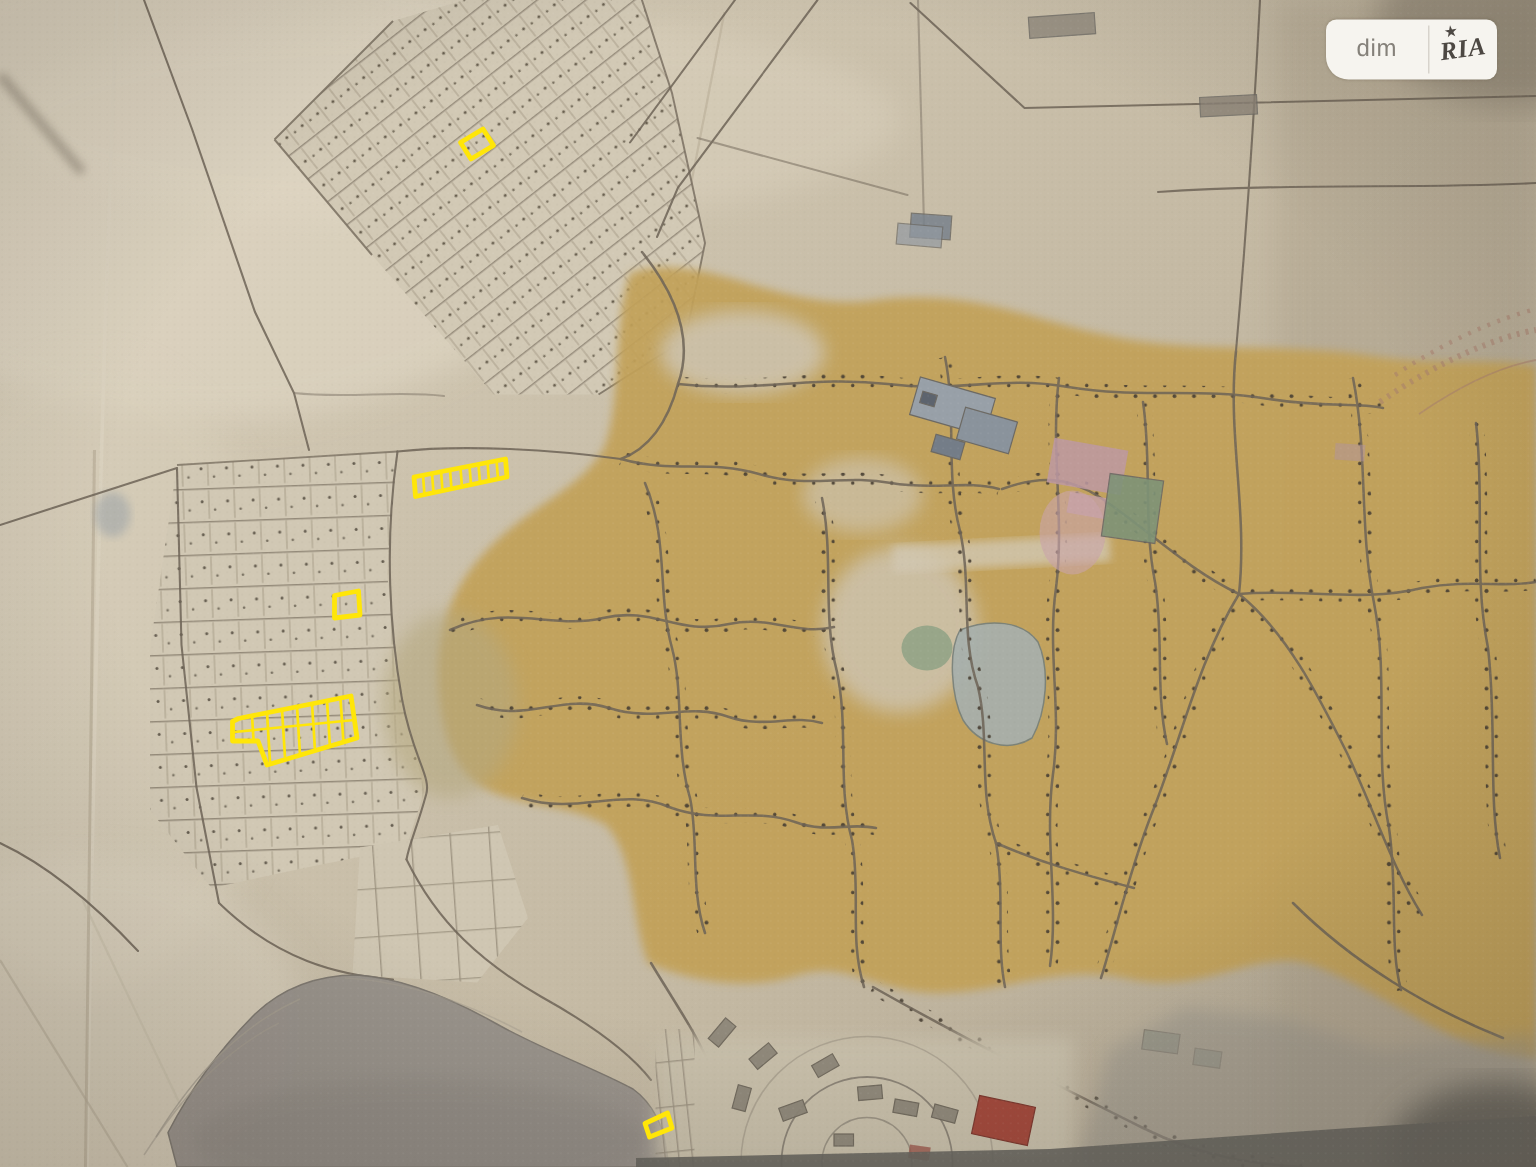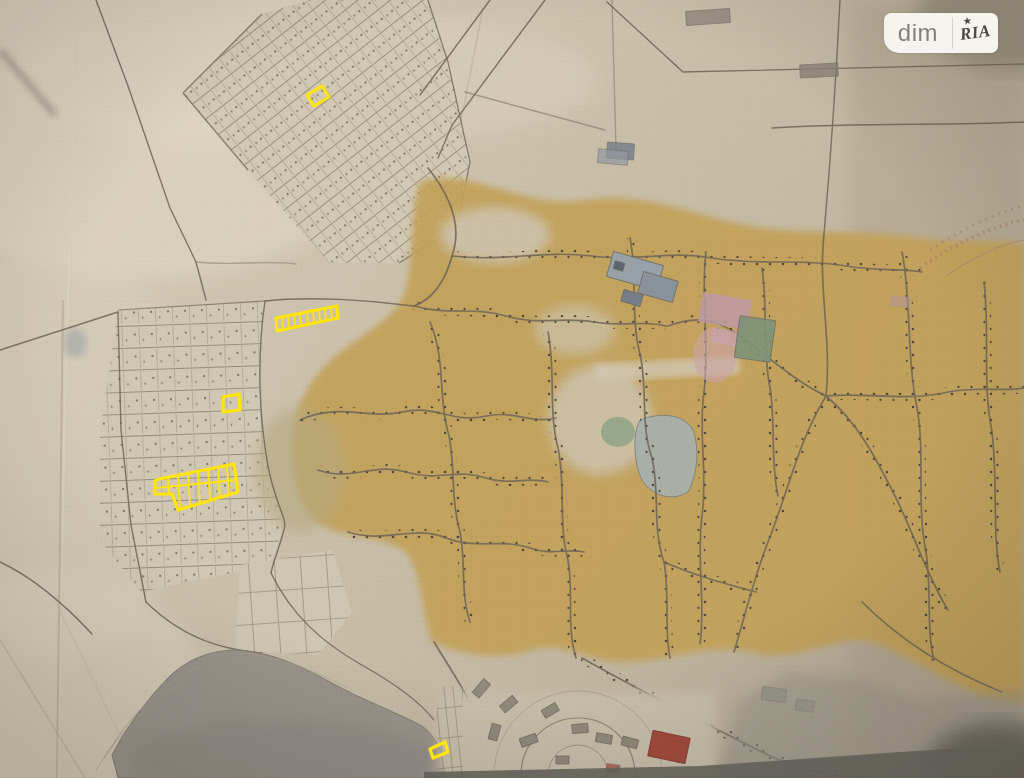--- a/index.html
+++ b/index.html
@@ -4,21 +4,21 @@
 <style>
   html,body{margin:0;padding:0;background:#222;}
   .stage{position:relative;width:1024px;height:778px;overflow:hidden;
          font-family:"Liberation Sans",sans-serif;}
   .stage svg{position:absolute;inset:0;display:block;}
   
   .wm{position:absolute;left:884px;top:13px;width:114px;height:40px;
       background:#f6f4ef;border-radius:7px 7px 7px 15px;display:flex;
       align-items:stretch;box-shadow:0 0 2px rgba(90,80,60,.35);}
   .wm .cell-l{flex:1.5;display:flex;align-items:center;justify-content:center;
-      font-size:24px;color:#85817a;letter-spacing:.5px;}
+      font-size:16px;color:#85817a;letter-spacing:.5px;}
   .wm .sep{width:1px;background:#d7d3cc;margin:4px 0;}
   .wm .cell-r{flex:1;display:flex;align-items:center;justify-content:center;}
   .wm .ria{position:relative;transform:rotate(-8deg);
       font-family:"Liberation Serif",serif;font-style:italic;font-weight:bold;
       font-size:17px;color:#4d4843;letter-spacing:.5px;}
   .wm .ria .star{position:absolute;top:-8px;left:5px;font-size:9px;
       font-style:normal;color:#4d4843;}
 </style>
 </head>
 <body>

